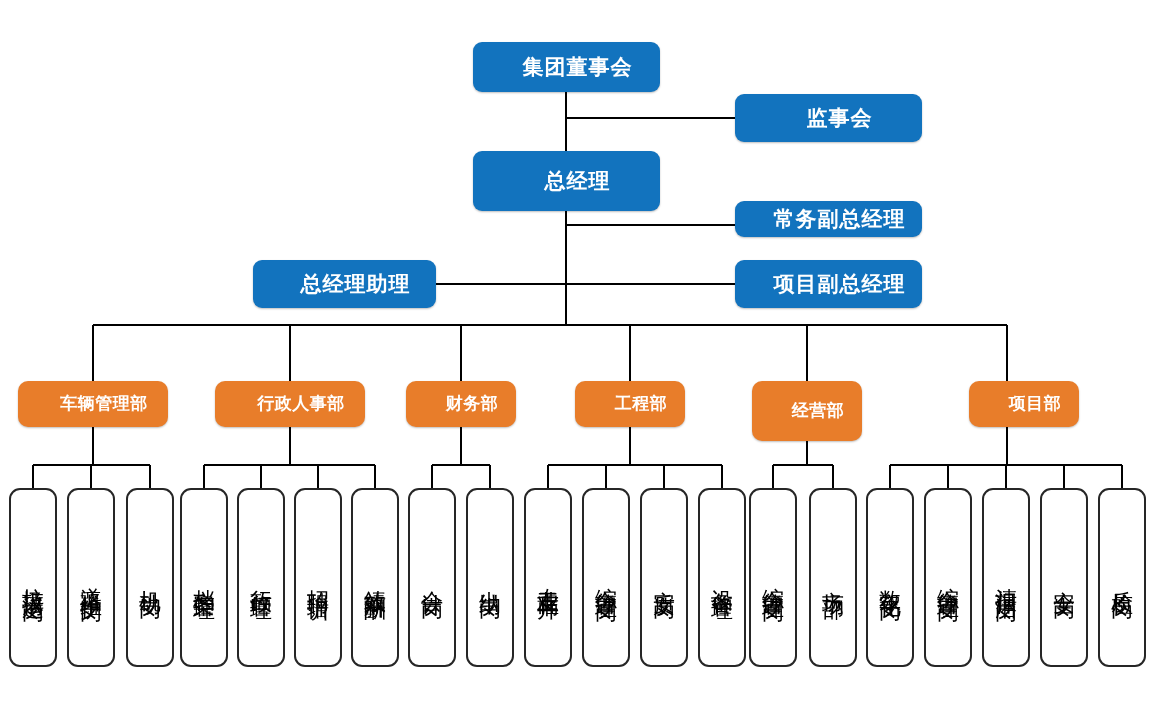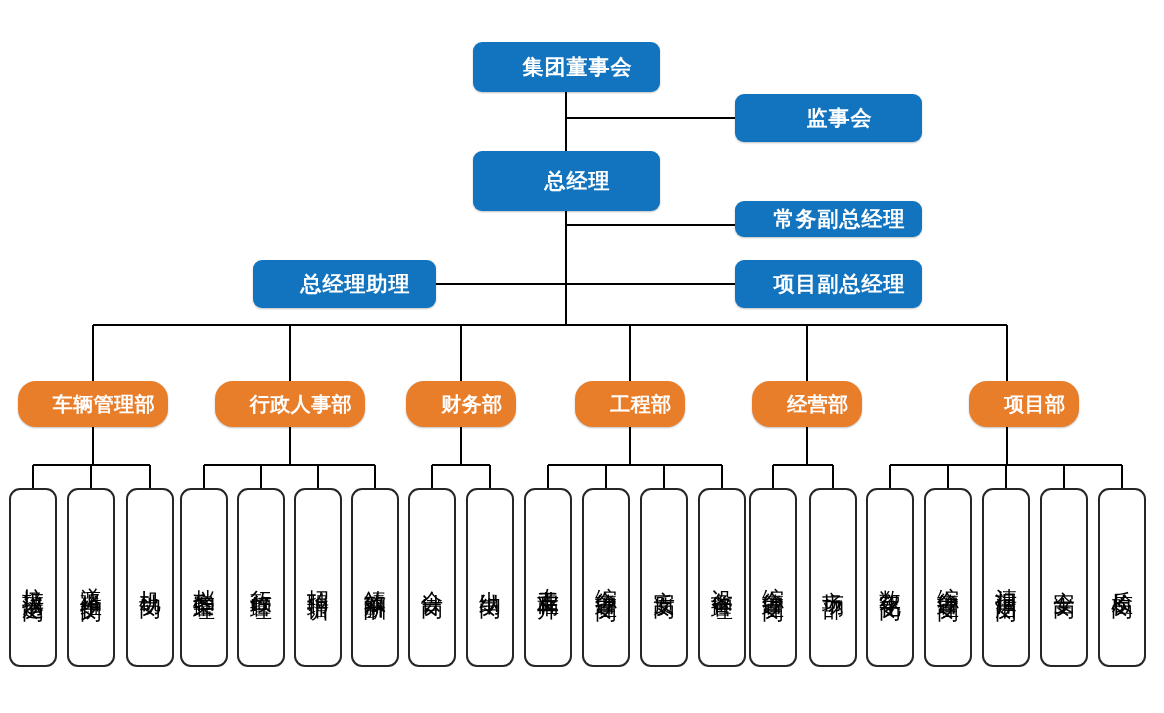--- a/index.html
+++ b/index.html
@@ -34,22 +34,22 @@
     color:#ffffff;
     border-radius:9px;
     font-size:21px;
     font-weight:700;
     letter-spacing:1px;
     box-shadow:0 1px 2px rgba(0,0,0,.25);
   }
   .node.orange{
     background:#e87d2a;
     color:#ffffff;
-    border-radius:18px;
-    font-size:20px;
+    border-radius:10px;
+    font-size:17px;
     font-weight:700;
     letter-spacing:.5px;
     box-shadow:0 1px 2px rgba(0,0,0,.25);
   }
   
   .node.leaf{
     background:#ffffff;
     color:#000000;
     border:2px solid #262626;
     border-radius:11px;
@@ -147,21 +147,21 @@
   <div class="node blue" style="left:241px;top:260px;width:183px;height:48px;margin-left:12px;">总经理助理</div>
 
   <div class="node orange" style="left:18px;top:381px;width:150px;height:46px;">车辆管理部</div>
 
   <div class="node orange" style="left:215px;top:381px;width:150px;height:46px;">行政人事部</div>
 
   <div class="node orange" style="left:406px;top:381px;width:110px;height:46px;">财务部</div>
 
   <div class="node orange" style="left:575px;top:381px;width:110px;height:46px;">工程部</div>
 
-  <div class="node orange" style="left:752px;top:381px;width:110px;height:46px;">经营部</div>
+  <div class="node orange" style="left:752px;top:381px;width:110px;height:60px;">经营部</div>
 
   <div class="node orange" style="left:952px;top:381px;width:110px;height:46px;margin-left:17px;">项目部</div>
 
   <div class="node leaf" style="left:9px;top:488px;width:48px;height:179px;">垃圾清运岗</div>
   <div class="node leaf" style="left:67px;top:488px;width:48px;height:179px;">道路维护岗</div>
   <div class="node leaf" style="left:126px;top:488px;width:48px;height:179px;">机动岗</div>
 
   <div class="node leaf" style="left:180px;top:488px;width:48px;height:179px;">档案管理</div>
   <div class="node leaf" style="left:237px;top:488px;width:48px;height:179px;">行政管理</div>
   <div class="node leaf" style="left:294px;top:488px;width:48px;height:179px;">招聘培训</div>

